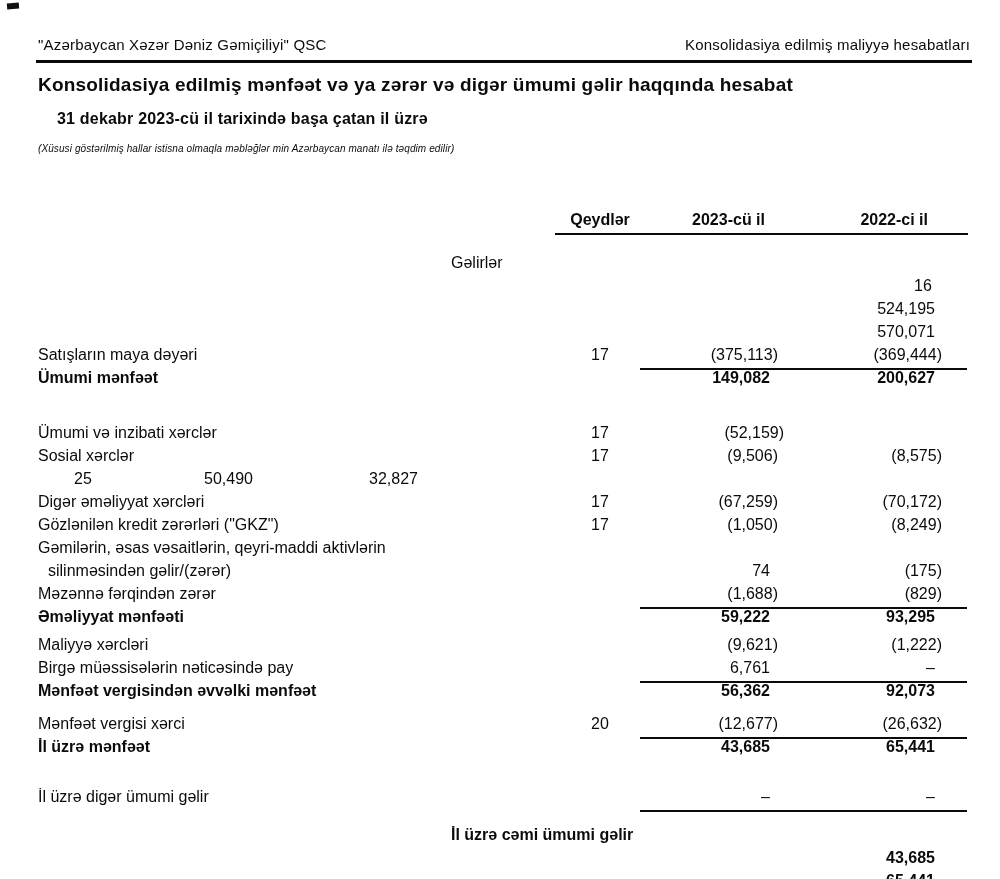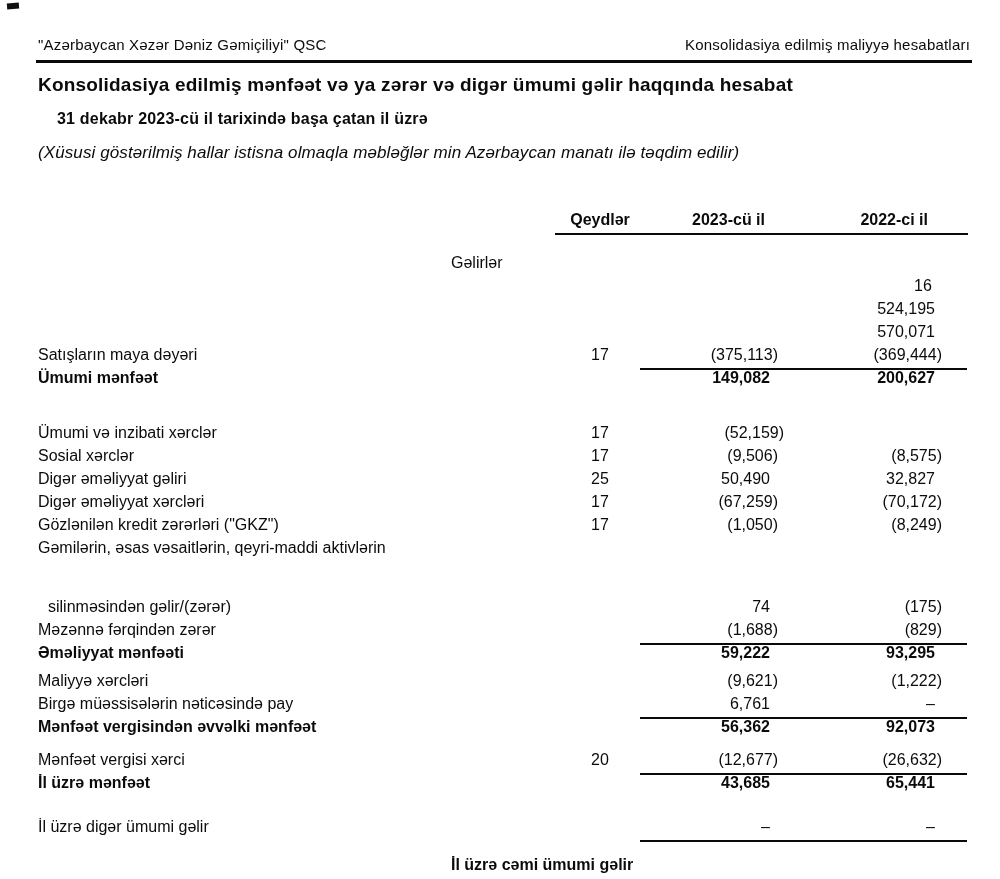--- a/index.html
+++ b/index.html
@@ -32,33 +32,33 @@
   .doc-title {
     position: absolute; left: 38px; top: 74px;
     font-size: 19px; font-weight: 700; letter-spacing: 0.2px;
   }
   .doc-subtitle {
     position: absolute; left: 38px; top: 110px;
     font-size: 16px; font-weight: 700; letter-spacing: 0.2px; margin-left: 19px;
   }
   .doc-note {
     position: absolute; left: 38px; top: 143px;
-    font-size: 17px; font-style: italic; letter-spacing: 0.1px;
+    font-size: 10px; font-style: italic; letter-spacing: 0.1px;
   }
 
   .fin-table {
     position: absolute; left: 38px; top: 208px; width: 930px;
     font-size: 16px;
   }
   .trow {
     display: flex; align-items: flex-end;
     line-height: 23px; position: relative;
   }
   .c-label  { width: 517px; }
-  .c-label .line2 { padding-left: 10px; margin-top: 36px; }
+  .c-label .line2 { padding-left: 10px; }
   .c-note   { width: 90px;  text-align: center; }
   .c-v23    { width: 158px; text-align: right; padding-right: 25px; }
   .c-v24    { width: 165px; text-align: right; padding-right: 26px; }
   .c-v23.no-paren, .c-v24.no-paren { padding-right: 33px; }
 
   .trow.bold { font-weight: 700; }
 
   .thead { font-weight: 700; }
   .thead .c-v23 { padding-right: 38px; }
   .thead .c-v24 { padding-right: 40px; }
@@ -140,24 +140,20 @@
         <div class="trow">
       <div class="c-label">
         <div>Sosial xərclər</div>
 
       </div>
       <div class="c-note">17</div>
       <div class="c-v23">(9,506)</div>
       <div class="c-v24">(8,575)</div>
     </div>
         <div class="trow">
-      <div class="c-label">
-        <div>Digər əməliyyat gəliri</div>
-
-      </div>
       <div class="c-note">25</div>
       <div class="c-v23 no-paren">50,490</div>
       <div class="c-v24 no-paren">32,827</div>
     </div>
         <div class="trow">
       <div class="c-label">
         <div>Digər əməliyyat xərcləri</div>
 
       </div>
       <div class="c-note">17</div>
@@ -238,21 +234,21 @@
     </div>
         <div class="trow bold">
       <div class="c-label">
         <div>İl üzrə mənfəət</div>
 
       </div>
       <div class="c-note"></div>
       <div class="c-v23 no-paren">43,685</div>
       <div class="c-v24 no-paren">65,441</div>
     </div>
-        <div class="trow rule-single" style="margin-top: 21px;">
+        <div class="trow rule-single" style="margin-top: 27px;">
       <div class="c-label">
         <div>İl üzrə digər ümumi gəlir</div>
 
       </div>
       <div class="c-note"></div>
       <div class="c-v23 no-paren">–</div>
       <div class="c-v24 no-paren">–</div>
     </div>
         <div class="trow bold rule-double" style="margin-top: 15px; flex-direction: column;">
       <div class="c-label">

